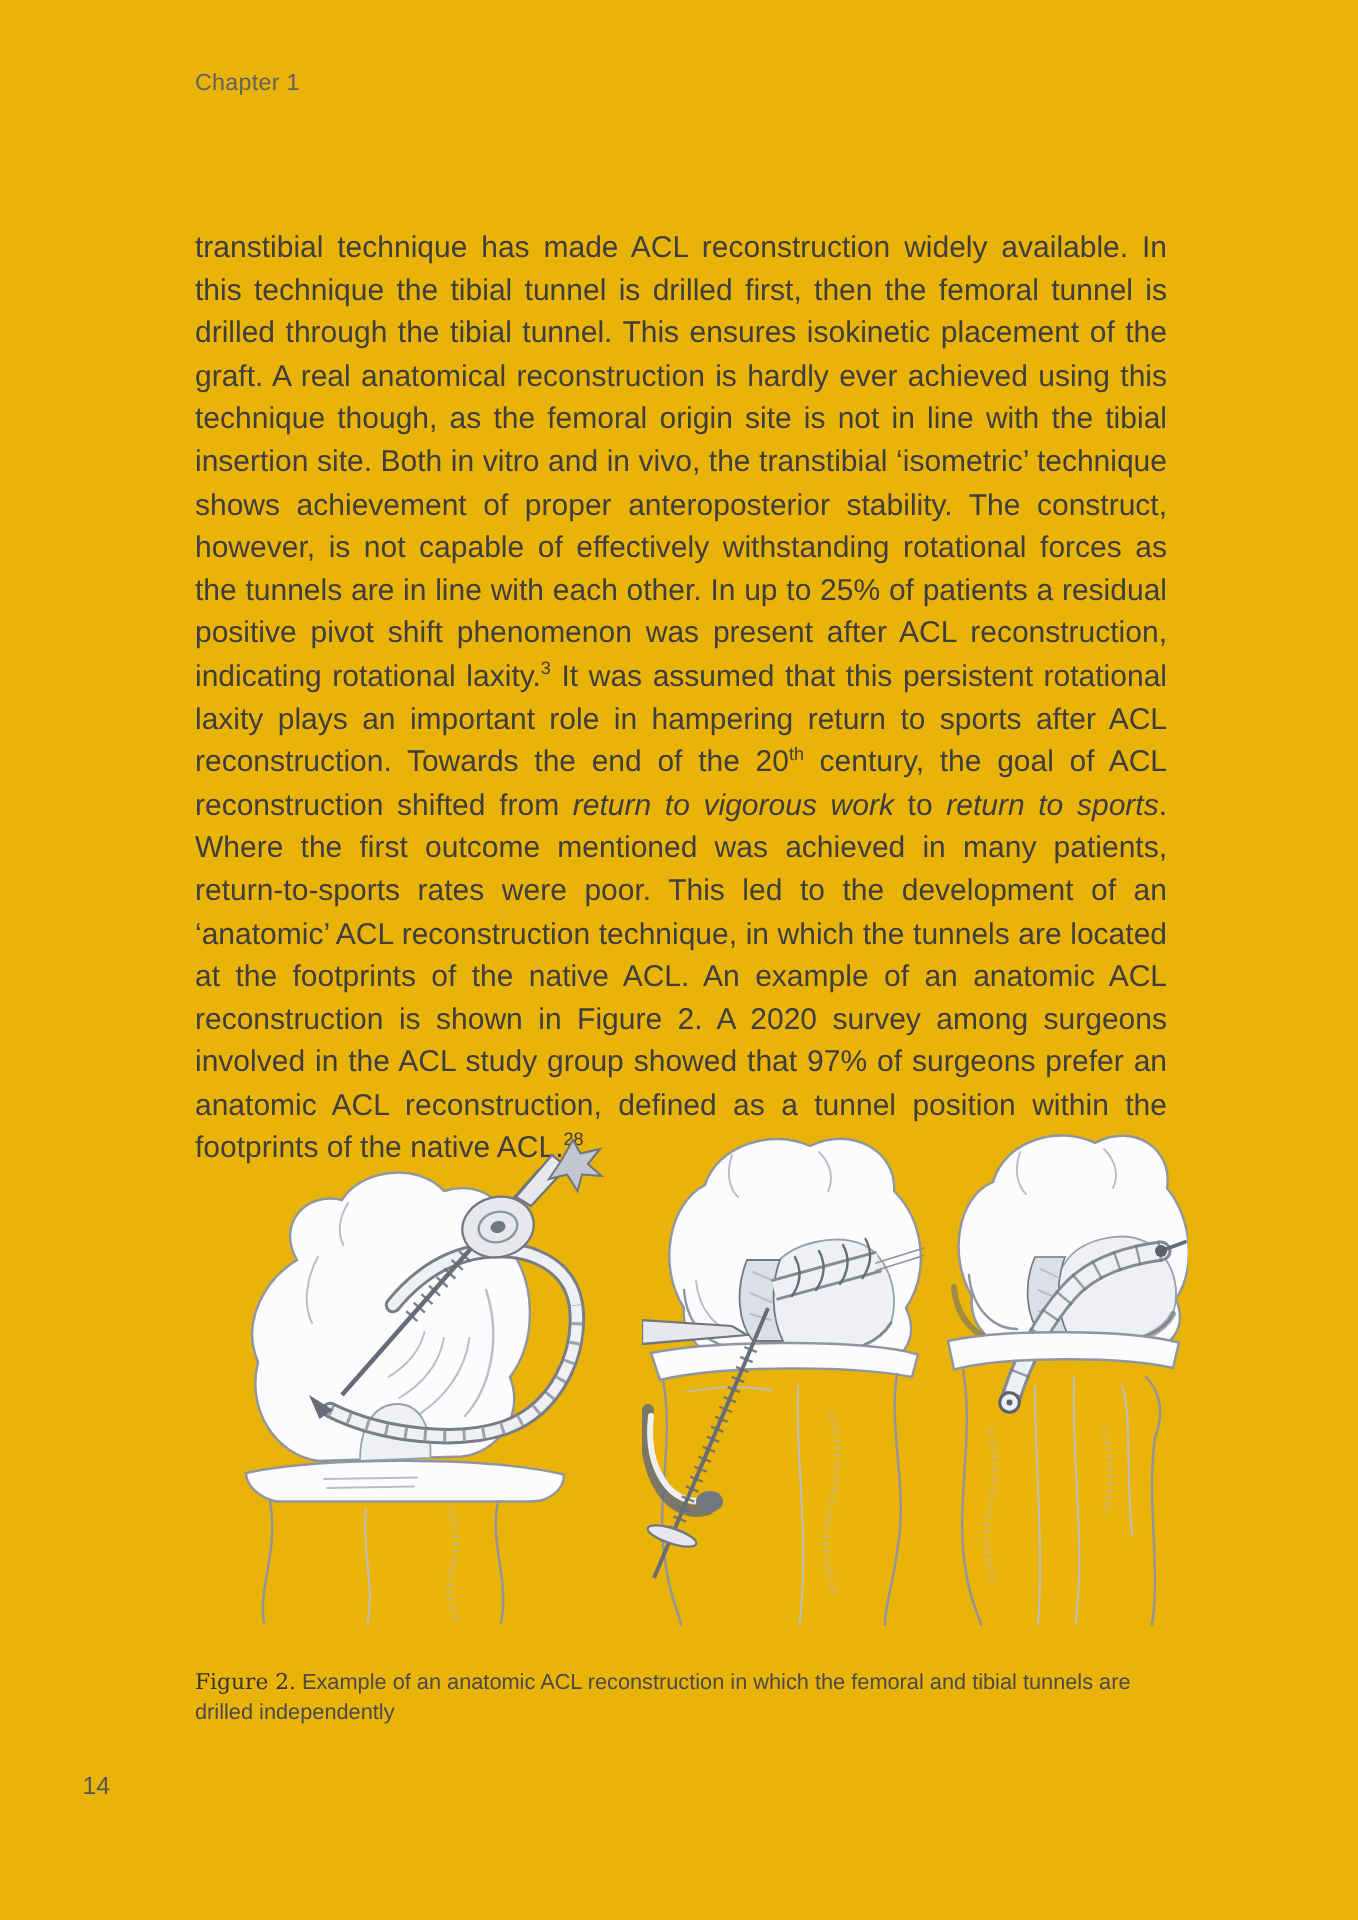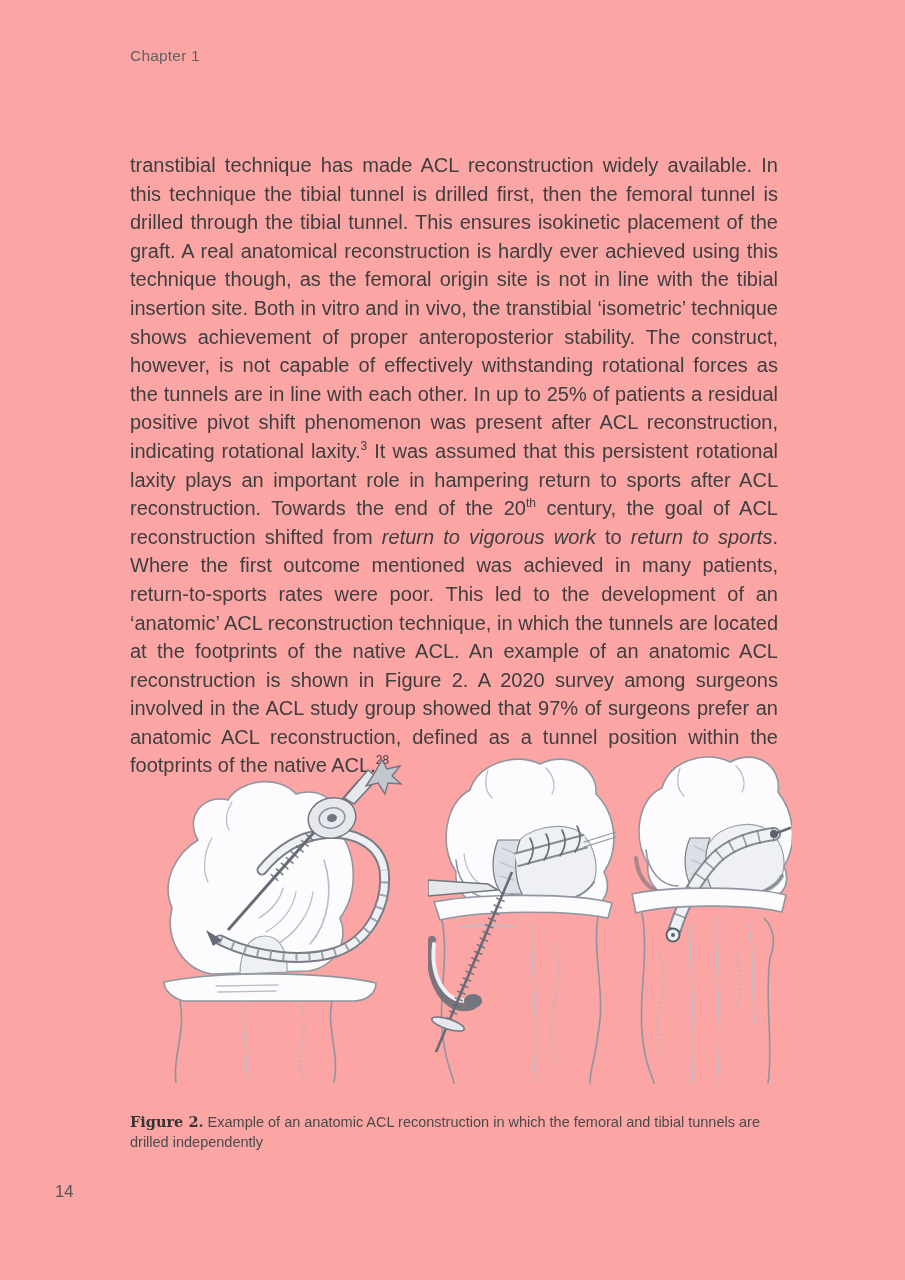--- a/index.html
+++ b/index.html
@@ -1,19 +1,19 @@
 <!DOCTYPE html>
 <html><head>
 <meta charset="utf-8">
 <style>
   html,body{margin:0;padding:0;background:#e8e8e8;}
   .page{
     position:relative;
     width:905px;height:1280px;
-    background:#fca5a5;
+    background:#eab308;
     margin:0 auto;
     font-family:"Liberation Sans", sans-serif;
     overflow:hidden;
   }
   .running-header{
     position:absolute;left:130px;top:47px;
     font-size:15.5px;color:#616161;letter-spacing:0.2px;
   }
   .body-text{
     position:absolute;left:130px;top:131px;width:648px;
@@ -26,21 +26,21 @@
     position:absolute;left:128px;top:742px;width:664px;height:342px;
     display:flex;align-items:flex-start;gap:0;
   }
   .figure-row svg{display:block;flex:0 0 auto;}
   .caption{
     position:absolute;left:130px;top:1097px;width:650px;
     font-size:14.5px;line-height:20.5px;color:#4a4a4a;
   }
   .caption .cap-label{
     font-family:"DejaVu Serif", serif;
-    font-weight:bold;color:#353535;
+    font-weight:normal;color:#353535;
   }
   .page-number{
     position:absolute;left:55px;top:1182px;
     font-size:16.5px;color:#555555;
   }
   
   .ln  {stroke:#8f949e;fill:none;stroke-width:1.6;stroke-linecap:round;}
   .lnl {stroke:#b8bdc6;fill:none;stroke-width:1.3;stroke-linecap:round;}
   .lnd {stroke:#666c77;fill:none;stroke-width:2.2;stroke-linecap:round;}
   .bone{fill:#fcfcfe;stroke:#9096a0;stroke-width:1.6;}

